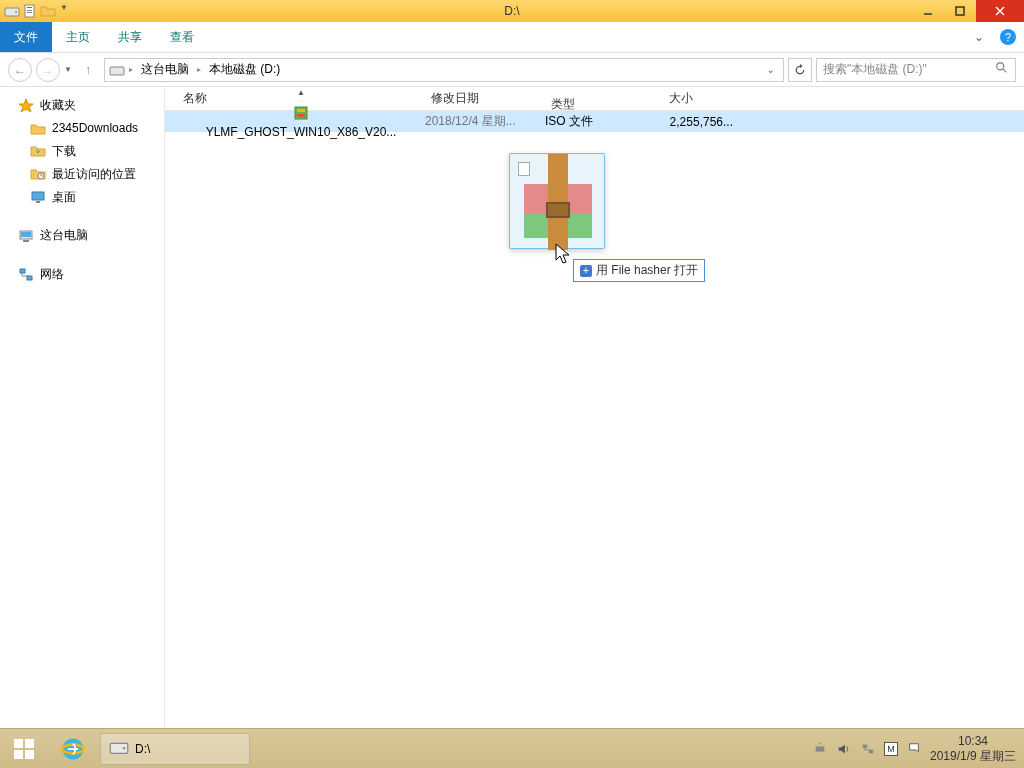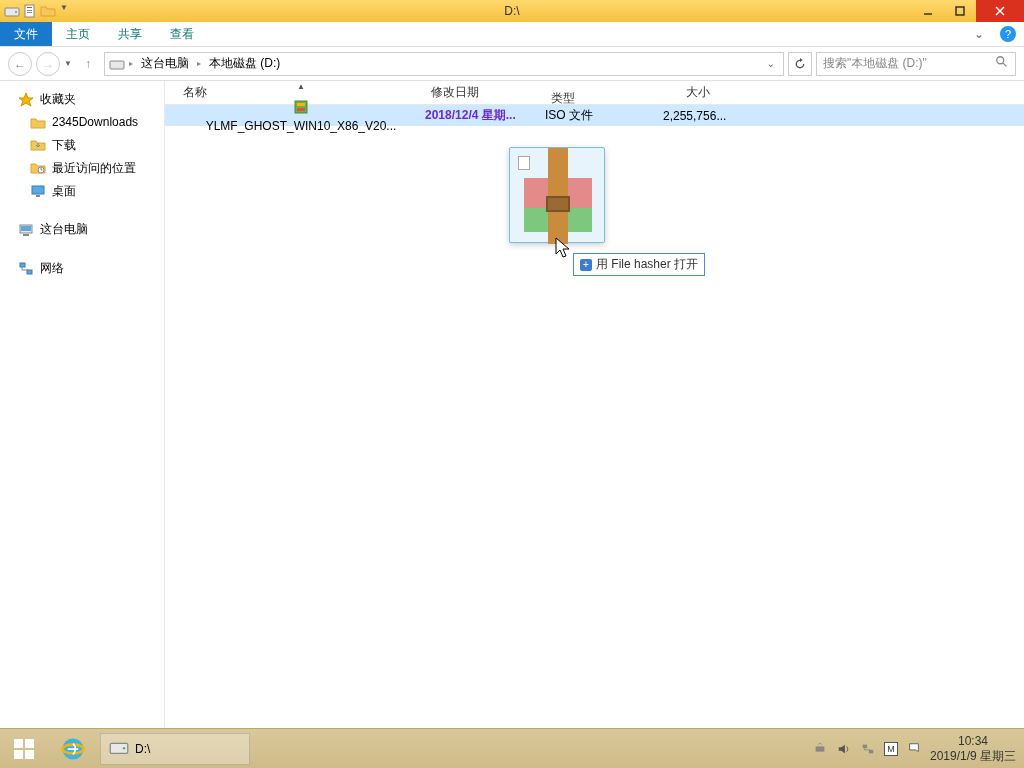--- a/index.html
+++ b/index.html
@@ -8,21 +8,21 @@
 
 .titlebar { height: 22px; background: linear-gradient(#ffd86e, #f5c23c); display: flex; align-items: center; position: relative; }
 .tb-icons { display: flex; gap: 2px; padding-left: 4px; }
 .tb-icon { width: 16px; height: 16px; }
 .tb-title { position: absolute; left: 50%; transform: translateX(-50%); color: #333; }
 .win-controls { margin-left: auto; display: flex; }
 .win-btn { width: 32px; height: 22px; display: flex; align-items: center; justify-content: center; color: #333; }
 .win-btn.close { width: 48px; background: #d9311d; color: #fff; }
 
 
-.menubar { height: 25px; background: #fff; border-bottom: 1px solid #e0e0e0; display: flex; align-items: stretch; }
+.menubar { height: 31px; background: #fff; border-bottom: 1px solid #e0e0e0; display: flex; align-items: stretch; }
 .menu-file { background: #1979ca; color: #fff; padding: 0 14px; display: flex; align-items: center; }
 .menu-item { padding: 0 14px; display: flex; align-items: center; color: #0f766e; }
 .menu-spacer { flex: 1; }
 .menu-help { padding: 0 8px; display: flex; align-items: center; }
 .help-circle { width: 16px; height: 16px; border-radius: 50%; background: #2196f3; color: #fff; display: flex; align-items: center; justify-content: center; font-size: 11px; }
 
 
 .navbar { height: 34px; background: #fff; border-bottom: 1px solid #e0e0e0; display: flex; align-items: center; padding: 0 8px; gap: 4px; }
 .nav-btn { width: 24px; height: 24px; border: 1px solid #ccc; border-radius: 2px; display: flex; align-items: center; justify-content: center; color: #888; }
 .nav-btn.round { border-radius: 50%; }
@@ -42,30 +42,30 @@
 .sb-item { display: flex; align-items: flex-start; padding: 3px 6px 3px 30px; gap: 6px; }
 .sb-icon { width: 16px; height: 16px; display: inline-flex; align-items: center; justify-content: center; }
 .sb-spacer { height: 14px; }
 
 .content { flex: 1; position: relative; }
 .col-headers { height: 24px; border-bottom: 1px solid #e8e8e8; display: flex; align-items: center; padding-left: 12px; }
 .col { padding: 0 6px; color: #333; position: relative; }
 .col-name { width: 248px; }
 .col-date { width: 120px; }
 .col-type { width: 118px; margin-top: 12px; }
-.col-size { width: 70px; text-align: center; }
+.col-size { width: 70px; text-align: left; }
 .sort-ind { position: absolute; top: -2px; left: 50%; transform: translateX(-50%); font-size: 8px; color: #555; }
 
 .rows { }
 .row { height: 21px; display: flex; align-items: center; padding-left: 12px; }
 .row.sel { background: #cde8ff; }
 .row .c-name { width: 248px; display: flex; align-items: center; gap: 4px; flex-direction: column; }
-.row .c-date { width: 120px; color: #6d28d9; white-space: nowrap; overflow: hidden; font-weight: bold; }
+.row .c-date { width: 120px; color: #737373; white-space: nowrap; overflow: hidden; }
 .row .c-type { width: 118px; }
-.row .c-size { width: 70px; }
+.row .c-size { width: 70px; text-align: right; }
 .file-icon { width: 16px; height: 16px; flex-shrink: 0; }
 
 
 .drag-preview { position: absolute; left: 344px; top: 66px; width: 96px; height: 96px; border: 1px solid #77bde8; background: #e8f4fb; border-radius: 2px; box-shadow: 0 2px 6px rgba(0,0,0,0.2); pointer-events: none; }
 .drag-preview .belt { position: absolute; left: 38px; top: 0; width: 20px; height: 96px; background: #c98b3e; }
 .drag-preview .top { position: absolute; left: 14px; top: 30px; width: 68px; height: 30px; background: #e38b8b; }
 .drag-preview .bot { position: absolute; left: 14px; top: 60px; width: 68px; height: 24px; background: #7ec77e; }
 .drag-preview .buckle { position: absolute; left: 36px; top: 48px; width: 24px; height: 16px; background: #9a6a33; border: 2px solid #7a5226; }
 .drag-preview .file-a { position: absolute; left: 8px; top: 8px; width: 12px; height: 14px; background: #fff; border: 1px solid #aaa; }
 .cursor { position: absolute; left: 390px; top: 156px; pointer-events: none; z-index: 20; }

